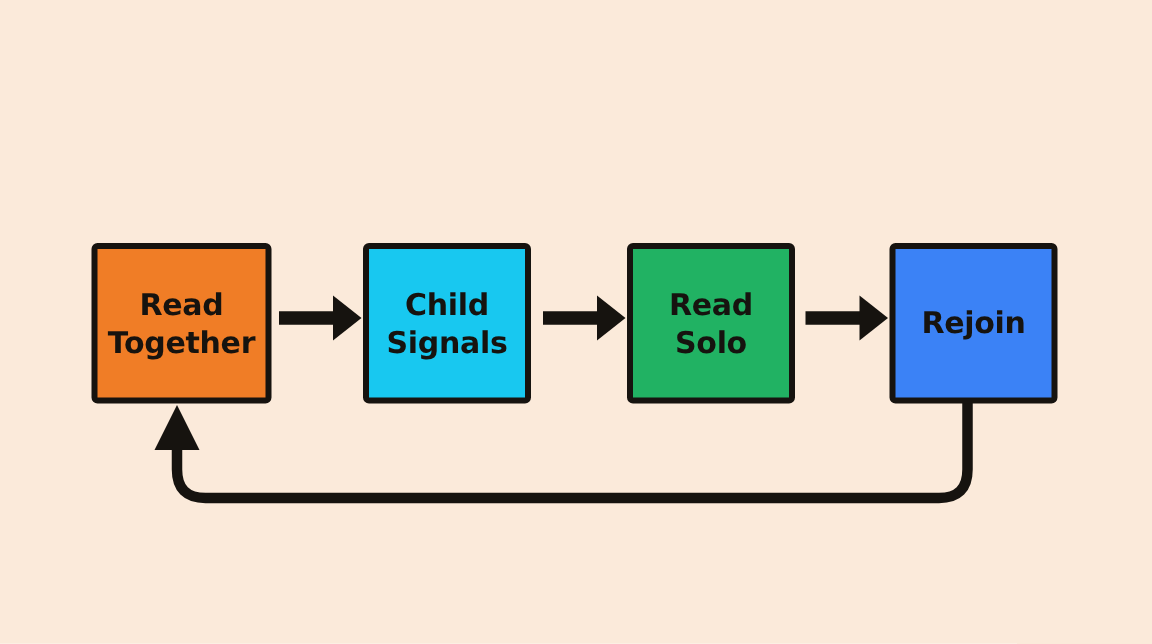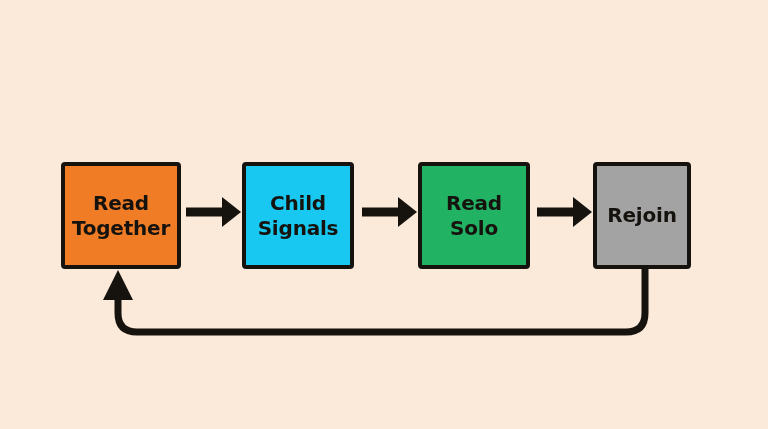--- a/index.html
+++ b/index.html
@@ -48,22 +48,22 @@
   }
   #node-child-signals {
     left: 242px; top: 162px; width: 112px; height: 107px;
     background: #18c8f0;
   }
   #node-read-solo {
     left: 418px; top: 162px; width: 112px; height: 107px;
     background: #21b263;
   }
   #node-rejoin {
-    left: 593px; top: 162px; width: 98px; height: 107px;
-    background: #a3a3a3;
+    left: 593px; top: 162px; width: 112px; height: 107px;
+    background: #3b82f6;
   }
 </style>
 </head>
 <body>
 
 <div id="diagram-canvas">
 
   <svg id="flow-svg" viewBox="0 0 768 429" xmlns="http://www.w3.org/2000/svg">
 
     <g>

